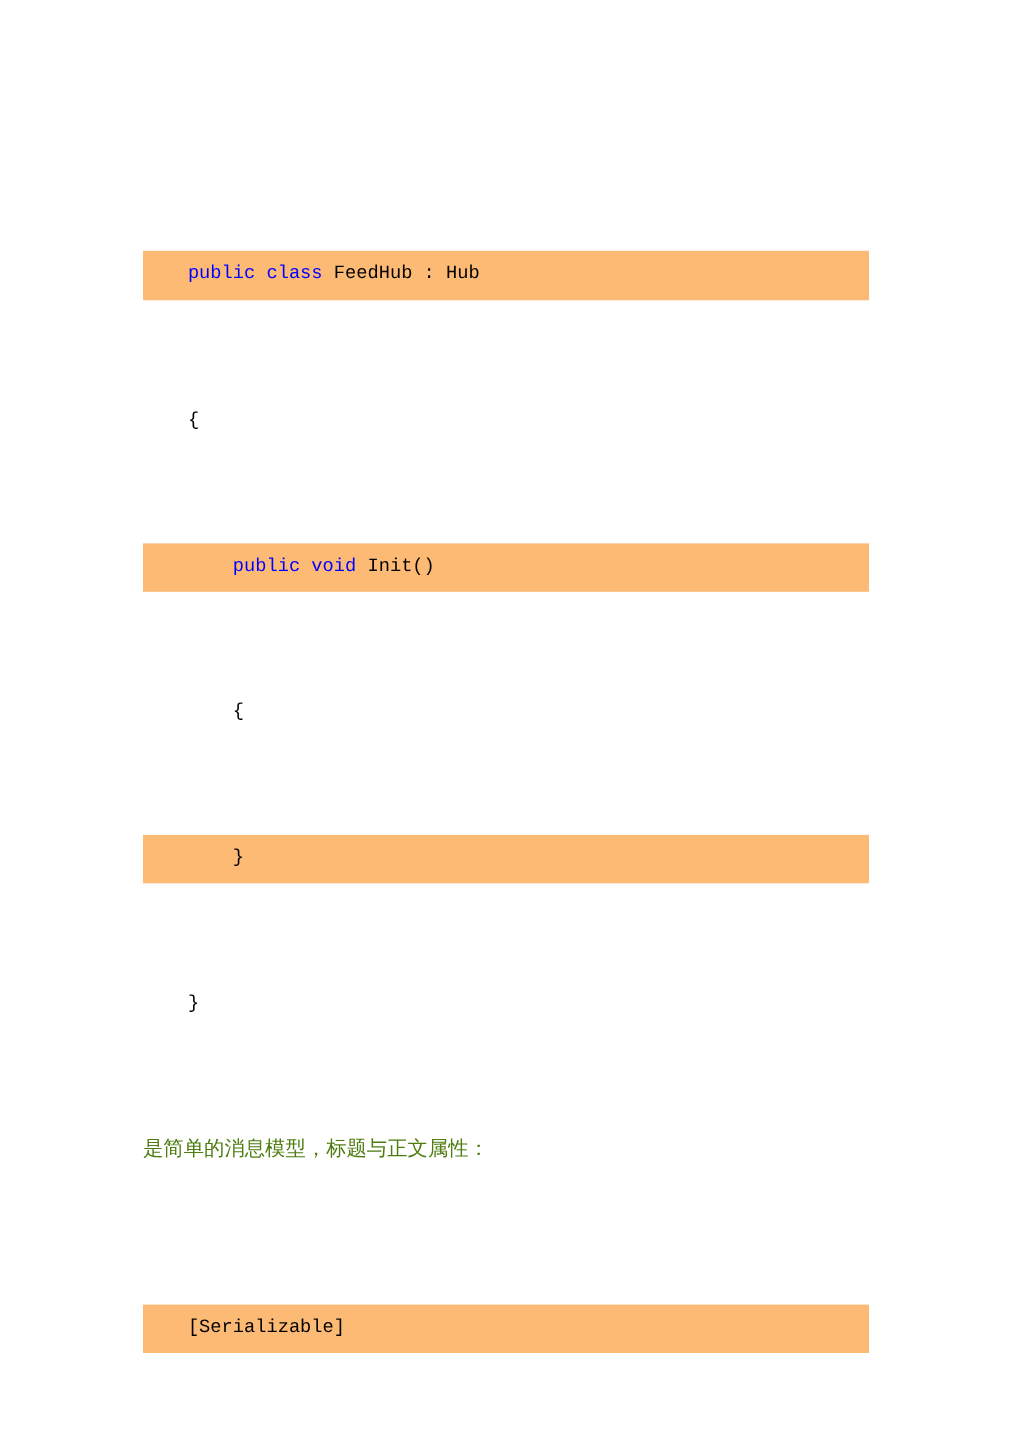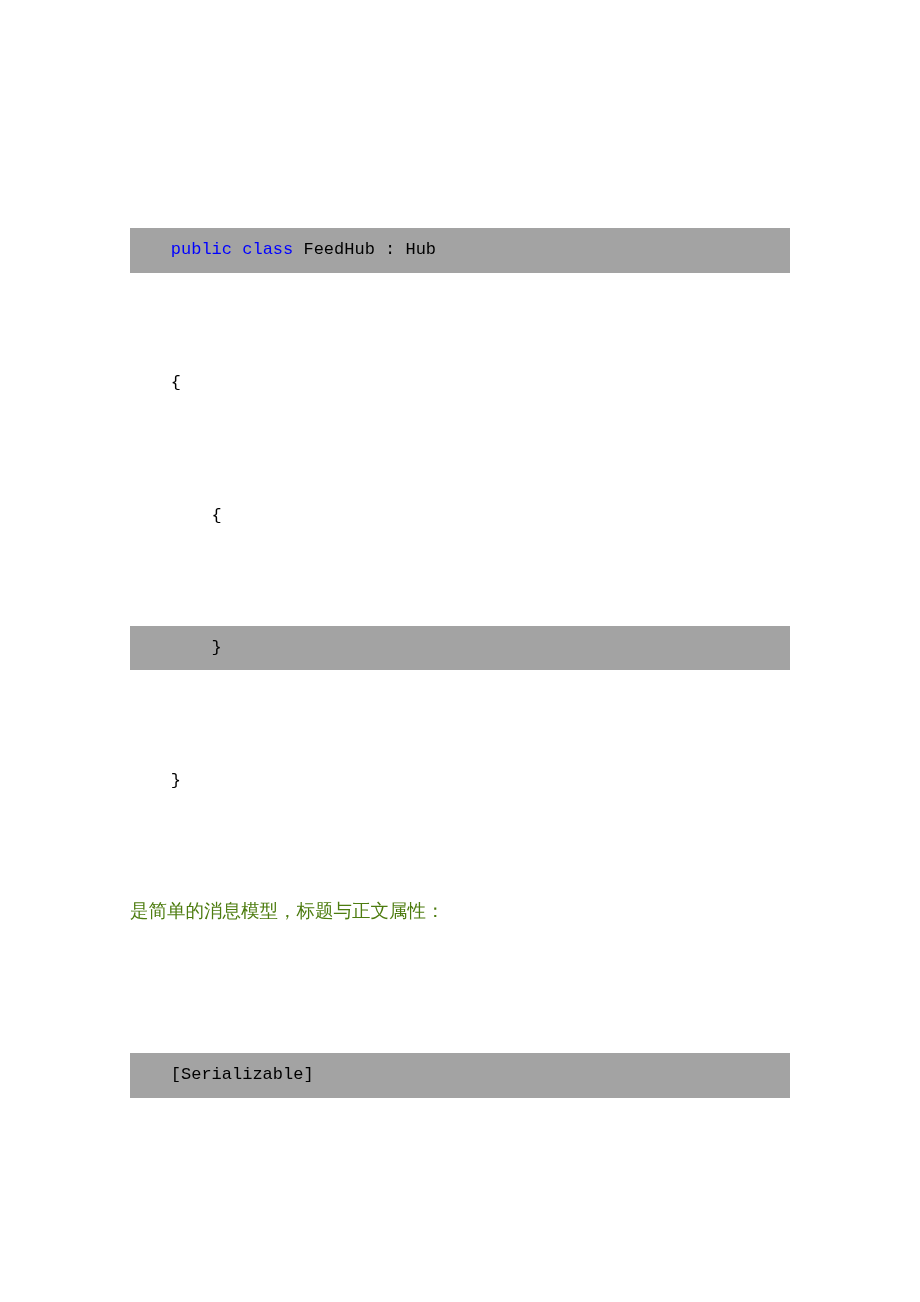--- a/index.html
+++ b/index.html
@@ -13,38 +13,39 @@
     .code-block {
       font-family: Consolas, "Courier New", monospace;
       font-size: 17px;
       line-height: 2.6;
       white-space: pre;
       margin-bottom: 40px;
     }
     .code-block div {
       margin: 0;
     }
-    .shaded { background: #a3a3a3; }
+    .shaded { background: #fdba74; }
     .plain { background: transparent; }
     .kw { color: #0000ff; }
     .prose {
       font-size: 18.5px;
       line-height: 2.6;
       margin: 20px 0 30px 0;
       color: #4d7c0f;
       font-family: "Microsoft YaHei", "SimSun", sans-serif;
     }
     .nowrap { margin-bottom: 0; }
   </style>
 </head>
 <body>
 
 <div class="code-block">
   <div class="shaded"><span>    </span><span class="kw">public</span><span> </span><span class="kw">class</span><span> FeedHub : Hub</span></div>
   <div class="plain"><span>    {</span></div>
+  <div class="shaded"><span>        </span><span class="kw">public</span><span> </span><span class="kw">void</span><span> Init()</span></div>
   <div class="plain"><span>        {</span></div>
   <div class="shaded"><span>        }</span></div>
   <div class="plain"><span>    }</span></div>
 </div>
 
 <p class="prose">是简单的消息模型，标题与正文属性：</p>
 
 <div class="code-block nowrap">
   <div class="shaded"><span>    [Serializable]</span></div>
   

